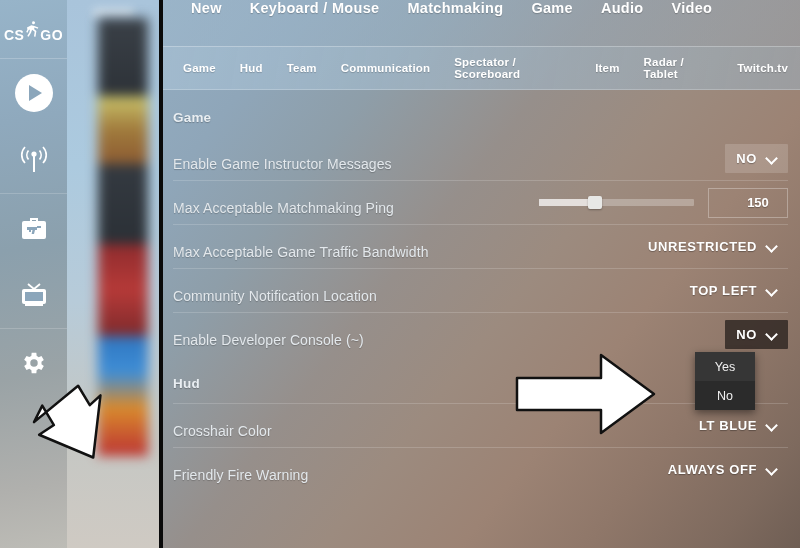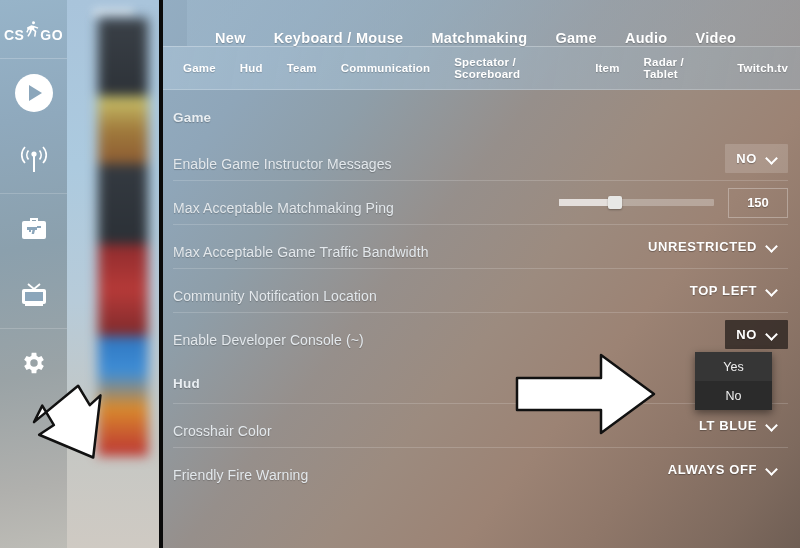--- a/index.html
+++ b/index.html
@@ -58,23 +58,22 @@
   #panel{
     position:absolute;left:163px;top:0;right:0;height:548px;z-index:10;overflow:hidden;
     background:
       linear-gradient(128deg,
         #93adc2 0%, #8fa6b9 14%, #8e9ea9 26%,
         #968f8b 42%, #9c8b7f 55%, #9c8374 68%,
         #8f7769 80%, #7e6a5e 92%, #6f5e54 100%);
   }
   
   #topnav{
-    height:46px;display:flex;align-items:flex-end;padding-left:14px;
+    height:46px;display:flex;align-items:flex-start;padding-left:14px;
     background:linear-gradient(100deg,rgba(160,186,206,.55),rgba(150,175,196,.42));
-    margin-left:24px;
   }
   #topnav .tab{
     color:#fff;font-size:14.5px;font-weight:bold;letter-spacing:.3px;
     padding:0 14px;cursor:pointer;text-shadow:0 1px 1px rgba(0,0,0,.22);
   }
   
   #subnav{
     height:42px;display:flex;align-items:center;padding-left:8px;
     background:linear-gradient(100deg,rgba(170,195,214,.62),rgba(156,181,200,.5));
     border-top:1px solid rgba(255,255,255,.28);
@@ -128,25 +127,26 @@
   }
   .track .fill{position:absolute;left:0;top:0;height:100%;width:36%;background:rgba(255,255,255,.62);}
   .track .knob{
     position:absolute;left:36%;top:-3px;margin-left:-7px;
     width:14px;height:13px;border-radius:2px;background:#e8e8e6;box-shadow:0 1px 2px rgba(0,0,0,.3);
   }
   .numbox{
     margin-left:14px;width:58px;height:28px;display:flex;align-items:center;justify-content:center;
     border:1px solid rgba(255,255,255,.3);color:#fff;font-size:13px;font-weight:bold;
     text-shadow:0 1px 1px rgba(0,0,0,.3);
+    padding-left:20px;
   }
 
   
   #ddlist{
-    position:absolute;left:695px;top:352px;width:77px;z-index:60;
+    position:absolute;left:695px;top:352px;width:60px;z-index:60;
     background:#2b2b2b;box-shadow:0 3px 8px rgba(0,0,0,.45);
   }
   #ddlist .opt{
     height:29px;display:flex;align-items:center;justify-content:center;
     color:#f0f0f0;font-size:12.5px;cursor:pointer;
   }
   #ddlist .opt.sel{background:#363636;}
 
   
   .anno{position:absolute;z-index:70;pointer-events:none;}

